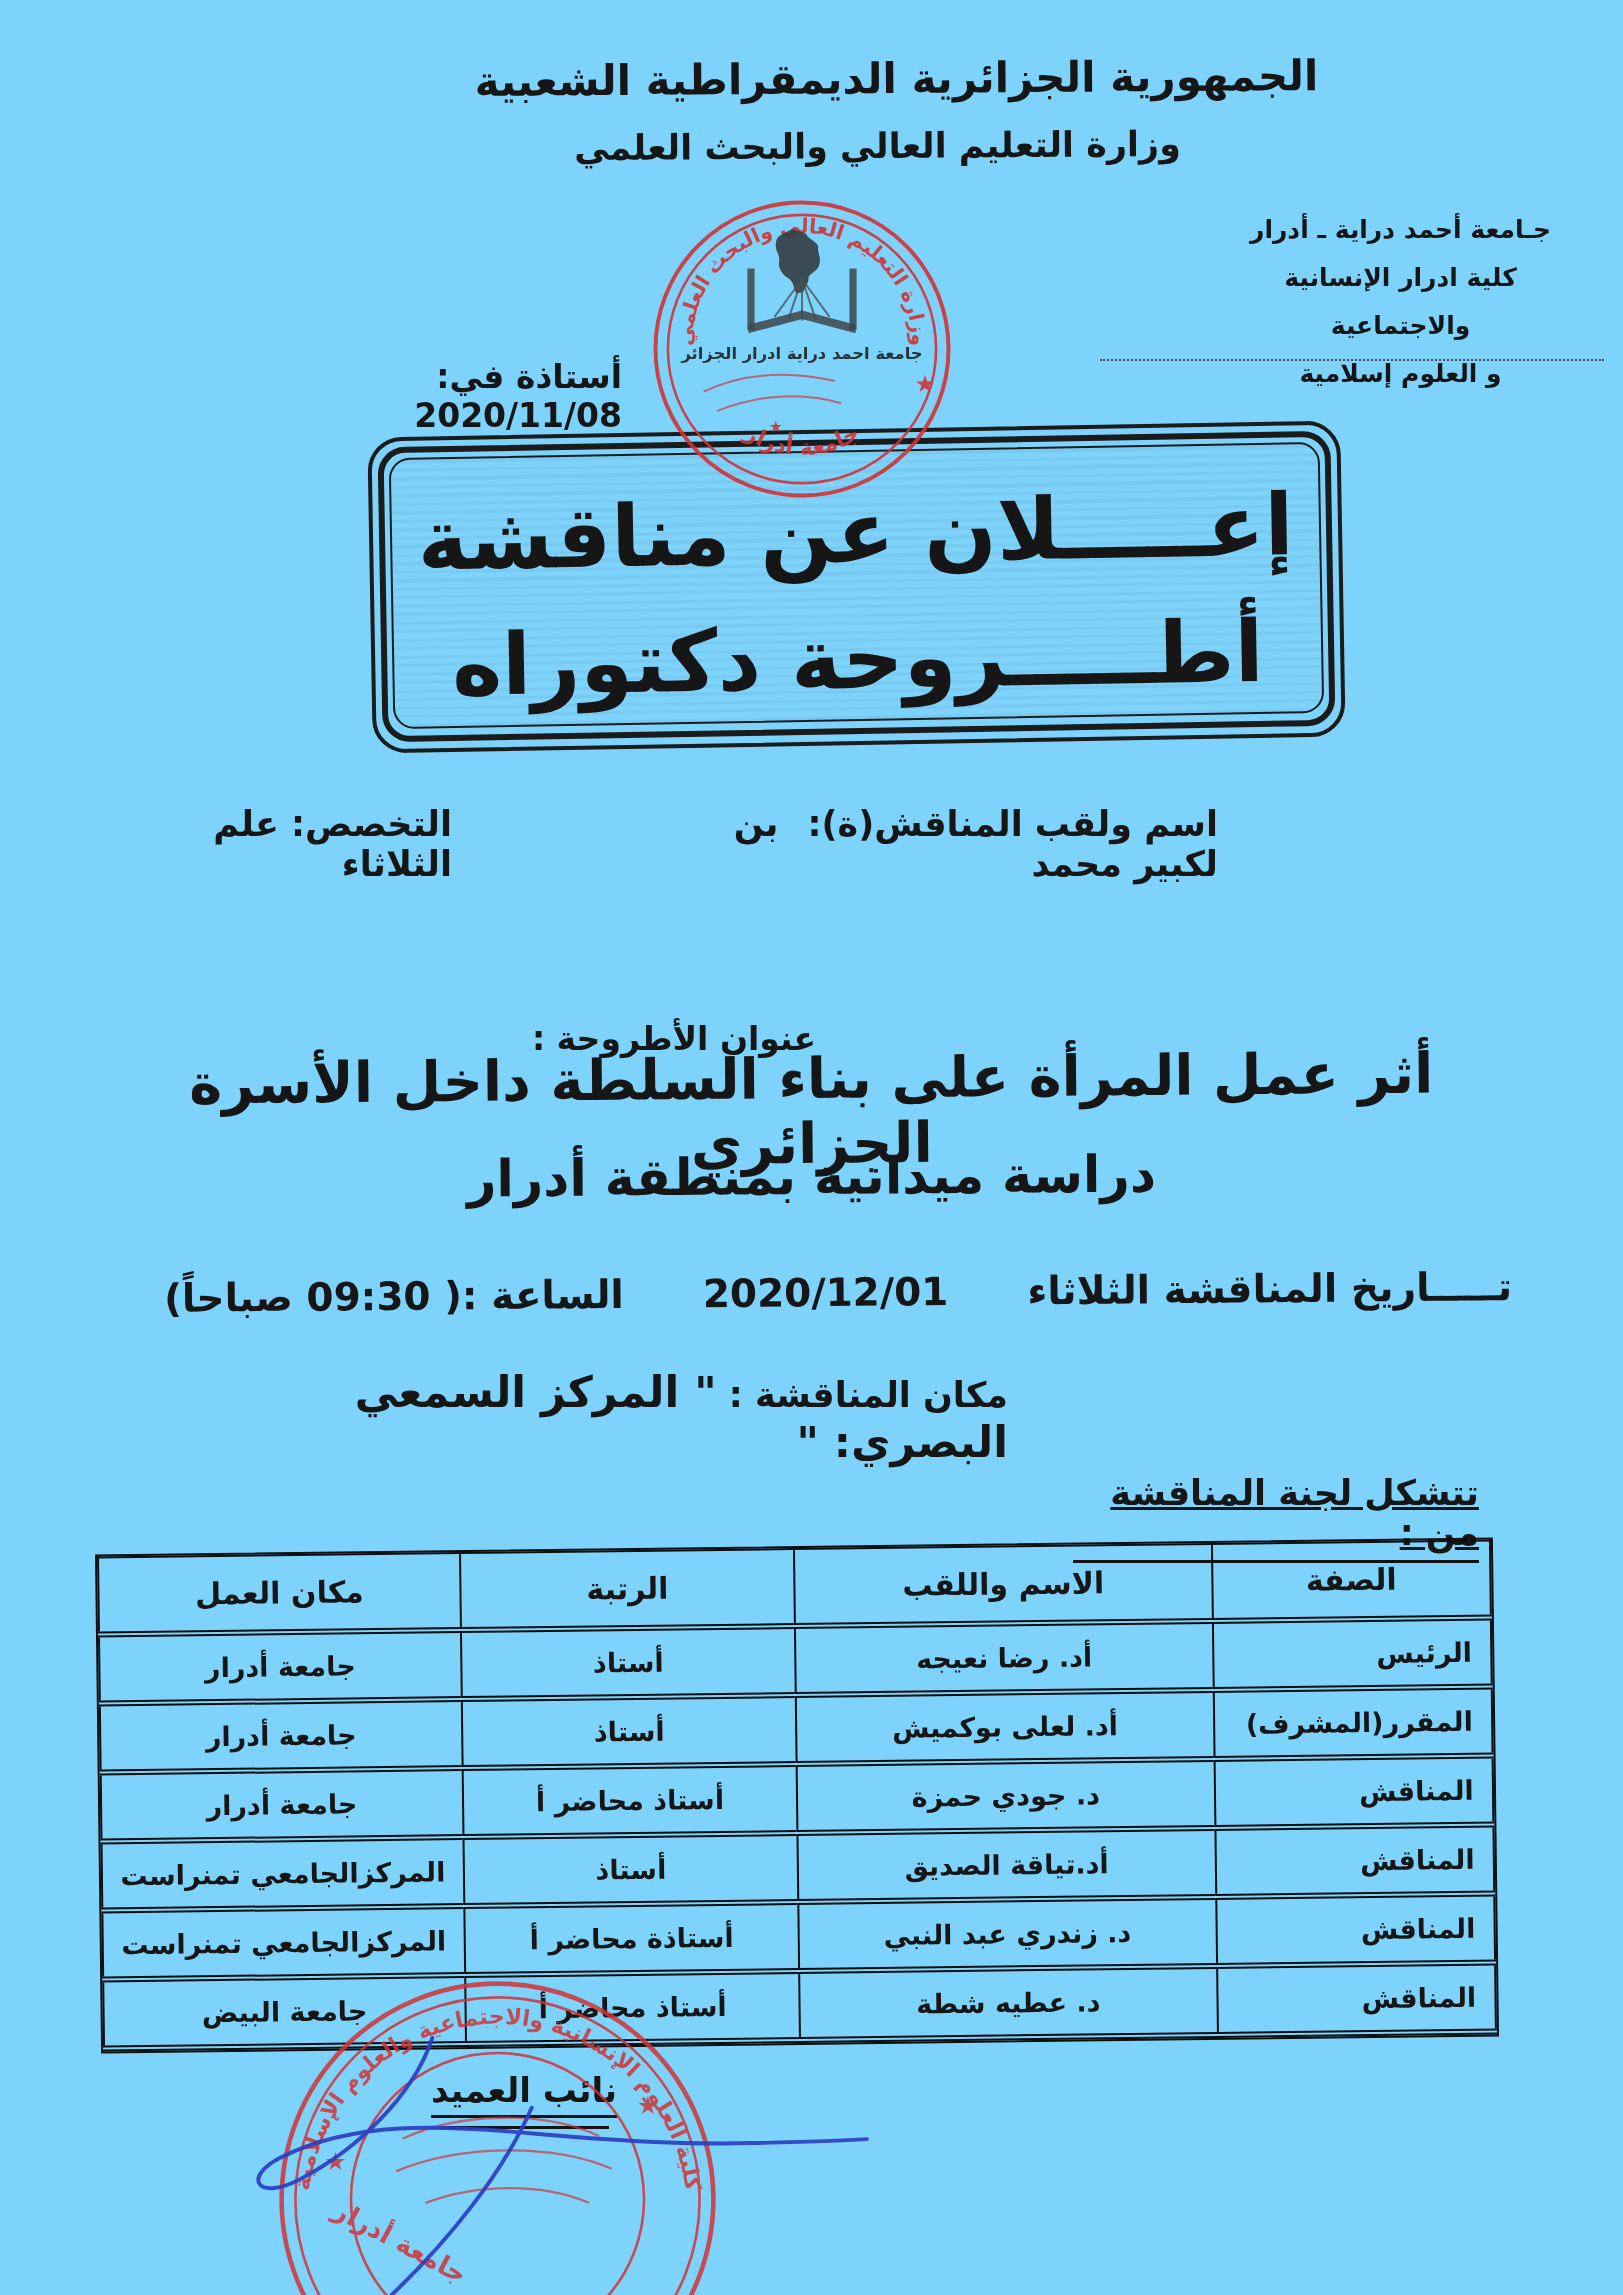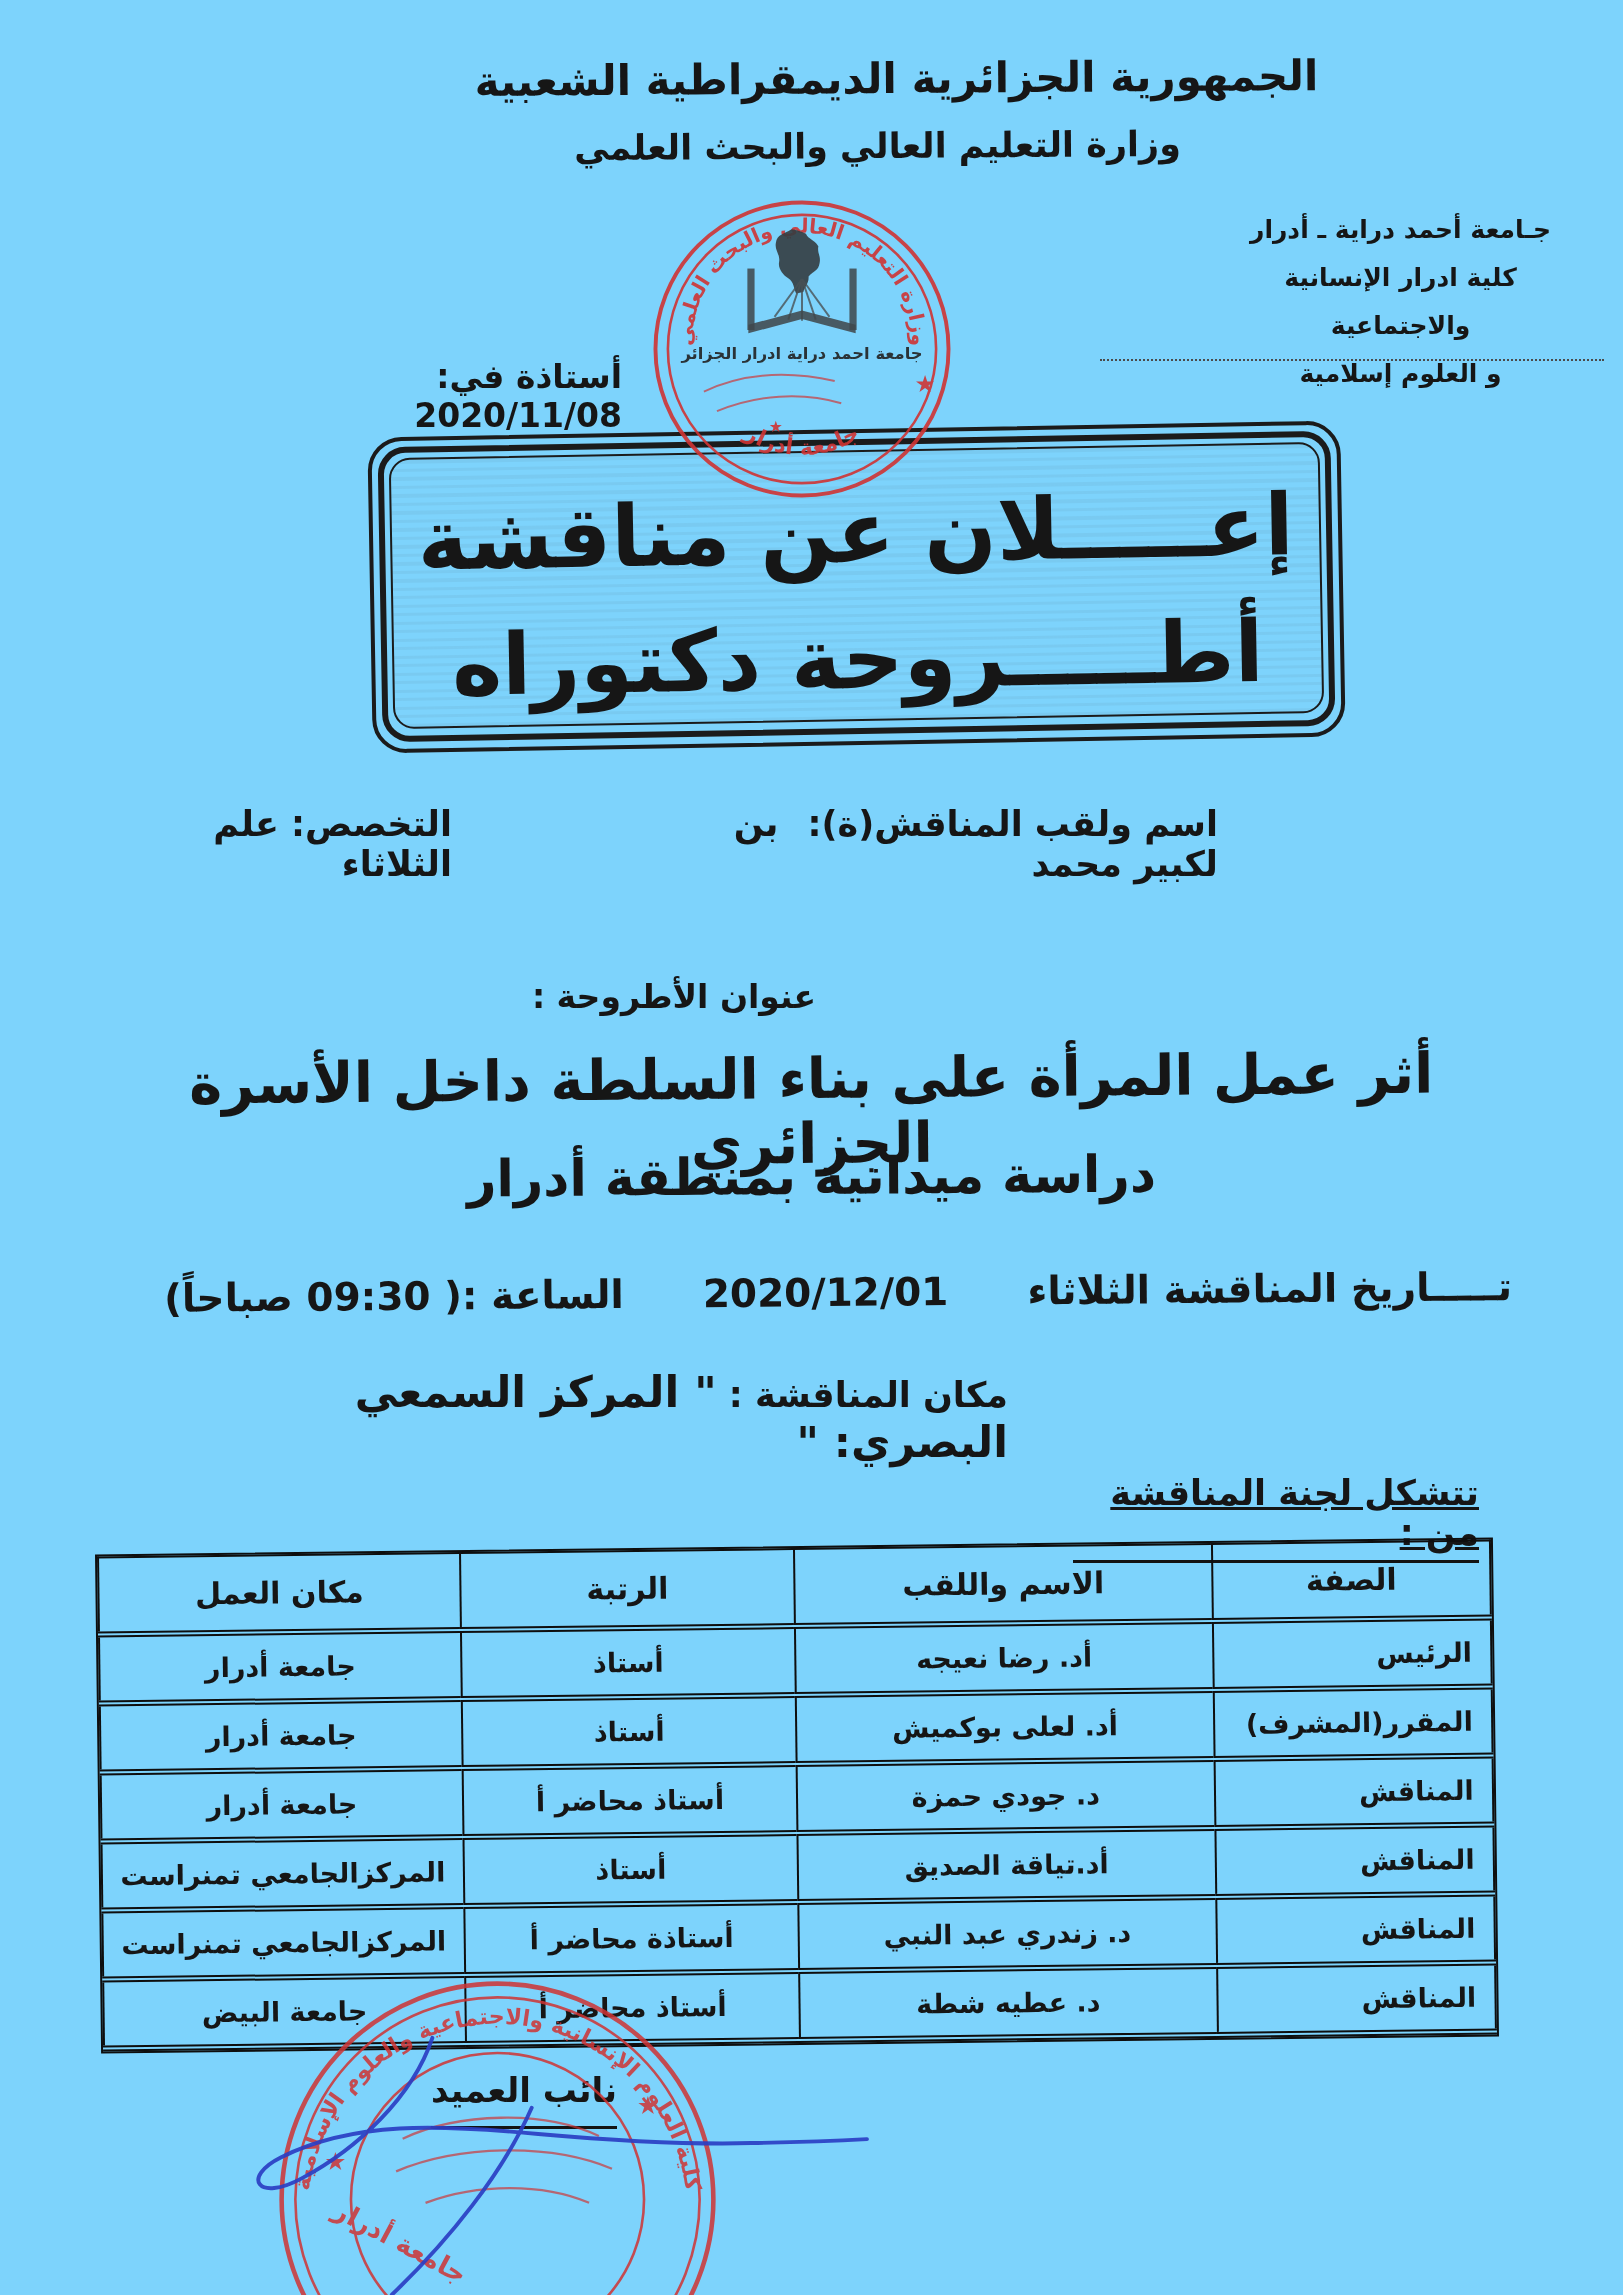--- a/index.html
+++ b/index.html
@@ -14,21 +14,21 @@
   .rgt{text-align:right;}
   .iso{unicode-bidi:isolate;}
   
   .box-outer{border:4.6px solid #1b1b1b; border-radius:34px; transform:rotate(-1deg); background:transparent;}
   .box-mid{margin:5.9px; border:6.5px solid #1b1b1b; border-radius:27.5px; height:calc(100% - 25px);}
   .box-in{margin:5.2px; border:2.6px solid #1b1b1b; border-radius:21px; height:calc(100% - 15.7px);
     background:repeating-linear-gradient(0deg, rgba(40,40,40,0.05) 0 3.3px, rgba(0,0,0,0) 3.3px 8.5px);}
   .box-line{font-size:85px; line-height:126px; text-align:center; letter-spacing:1.3px;}
   .dotted-sep{border-top:2.6px dotted #4a4a4a; height:0;}
   .uline{border-bottom:3.9px solid #131313; padding-bottom:6.5px; display:inline-block;text-decoration:underline;}
-  .uline2{border-bottom:3.3px solid #131313; padding-bottom:16px; display:inline-block;}
+  .uline2{border-bottom:3.3px solid #131313; padding-bottom:5px; display:inline-block;}
   
   .tblwrap{border:2.6px solid #0e0e0e; transform:rotate(-0.7deg); background:rgba(252,252,250,0.0);}
   table.ctable{border-collapse:collapse; width:100%; table-layout:fixed;}
   .ctable th{border:2.6px solid #0e0e0e; border-bottom:6.5px double #0e0e0e; height:71px; font-size:30px;}
   .ctable td{border:2.6px solid #0e0e0e; border-bottom:6.5px double #0e0e0e; height:63px; font-size:27px; text-align:center; padding:0 5.2px;}
   .ctable td.role{text-align:right; padding-right:18.3px;}
   svg text{font-family:"DejaVu Sans", sans-serif; font-weight:bold;}
 </style>
 </head>
 <body>
@@ -98,21 +98,21 @@
 
   <div class="abs rgt" style="left:694px;top:804px;width:524px;font-size:35px;">
     <span class="iso">اسم ولقب المناقش(ة):</span>
     <span class="iso" style="margin-right:17px;">بن لكبير محمد</span>
   </div>
   <div class="abs rgt" style="left:157px;top:804px;width:295px;font-size:35px;">
     <span class="iso">التخصص:</span>
     <span class="iso">علم الثلاثاء</span>
   </div>
 
-  <div class="abs ctr" style="left:471px;top:977px;width:406px;font-size:33px;">عنوان الأطروحة :</div>
+  <div class="abs ctr" style="left:471px;top:1019px;width:406px;font-size:33px;">عنوان الأطروحة :</div>
   <div class="abs ctr" style="left:85px;top:1046px;width:1453px;font-size:56px;transform:rotate(-0.5deg);">أثر عمل المرأة على بناء السلطة داخل الأسرة الجزائري</div>
   <div class="abs ctr" style="left:85px;top:1147px;width:1453px;font-size:51px;transform:rotate(-0.4deg);">دراسة ميدانية بمنطقة أدرار</div>
 
   <div class="abs" style="left:164px;top:1270px;width:1348px;font-size:39px;display:flex;justify-content:space-between;align-items:baseline;transform:rotate(-0.5deg);">
     <span class="iso">تـــــاريخ المناقشة الثلاثاء</span>
     <span class="iso" dir="ltr">2020/12/01</span>
     <span class="iso">الساعة :( 09:30 صباحاً)</span>
   </div>
 
   <div class="abs rgt" style="left:262px;top:1367px;width:746px;font-size:35px;">

